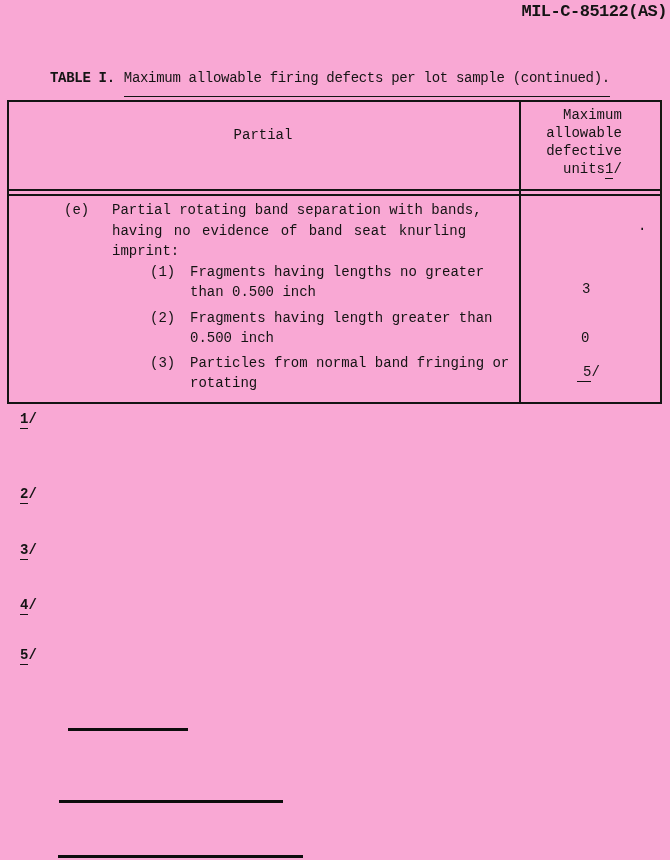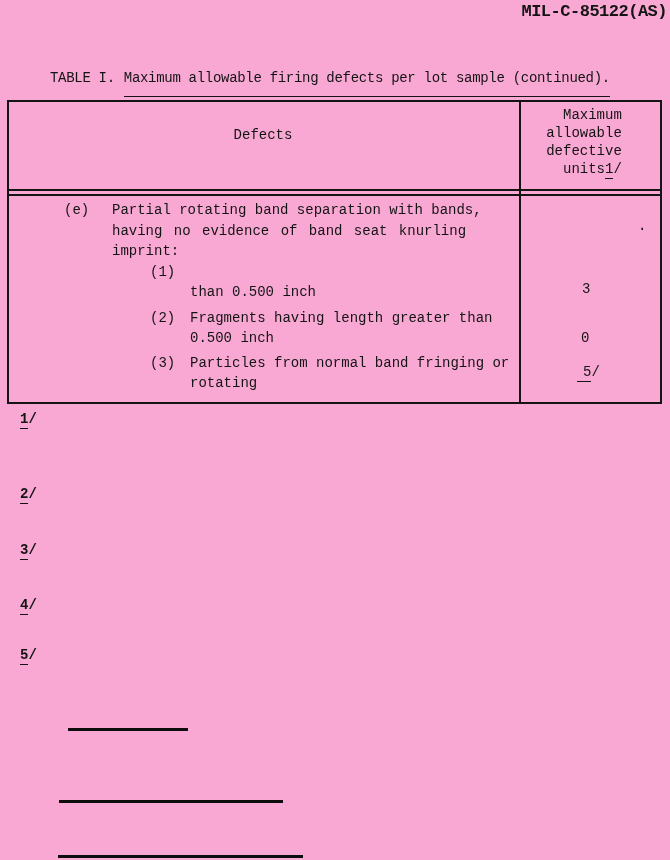--- a/index.html
+++ b/index.html
@@ -13,21 +13,21 @@
   .page{position:relative;width:670px;height:860px;overflow:hidden;background:#f9a8d4;}
 
   
   .doc-number{
     position:absolute;top:2px;right:3px;
     font-size:17px;letter-spacing:-0.5px;font-weight:bold;
   }
 
   
   .table-title{position:absolute;left:50px;top:70px;font-size:14px;white-space:nowrap;}
-  .table-title .prefix{font-weight:normal;letter-spacing:-0.3px;}
+  .table-title .prefix{font-weight:bold;letter-spacing:-0.3px;}
   .table-title .underlined{
     margin-left:9px;letter-spacing:-0.3px;
     border-bottom:1.5px solid #141414;padding-bottom:10px;
   }
 
   
   .tline{position:absolute;background:#141414;}
   .t-top{left:7px;top:100px;width:655px;height:2px;}
   .t-sep1{left:7px;top:189px;width:655px;height:2px;}
   .t-sep2{left:7px;top:194px;width:655px;height:2px;}
@@ -99,35 +99,36 @@
   </div>
 
   <div class="tline t-top"></div>
   <div class="tline t-sep1"></div>
   <div class="tline t-sep2"></div>
   <div class="tline t-bottom"></div>
   <div class="tline t-left"></div>
   <div class="tline t-right"></div>
   <div class="tline t-vdiv"></div>
 
-  <div class="cell h-defects">Defects</div>
+  <div class="cell h-defects">Partial</div>
   <div class="cell h-col2">
     <div>Maximum</div>
     <div>allowable</div>
     <div>defective</div>
     <div class="units-line"><span>units</span><span class="fnum">1</span><span>/</span></div>
   </div>
 
   <div class="cell e-label">(e)</div>
   <div class="cell e-l1">Partial rotating band separation with bands,</div>
   <div class="cell e-l2">having no evidence of band seat knurling</div>
   <div class="cell e-l3">imprint:</div>
   <div class="cell stray-dot">.</div>
 
   <div class="cell i1-label">(1)</div>
+  <div class="cell i1-l1">Fragments having lengths no greater</div>
   <div class="cell i1-l2">than 0.500 inch</div>
   <div class="cell i1-val">3</div>
 
   <div class="cell i2-label">(2)</div>
   <div class="cell i2-l1">Fragments having length greater than</div>
   <div class="cell i2-l2">0.500 inch</div>
   <div class="cell i2-val">0</div>
 
   <div class="cell i3-label">(3)</div>
   <div class="cell i3-l1">Particles from normal band fringing or</div>

